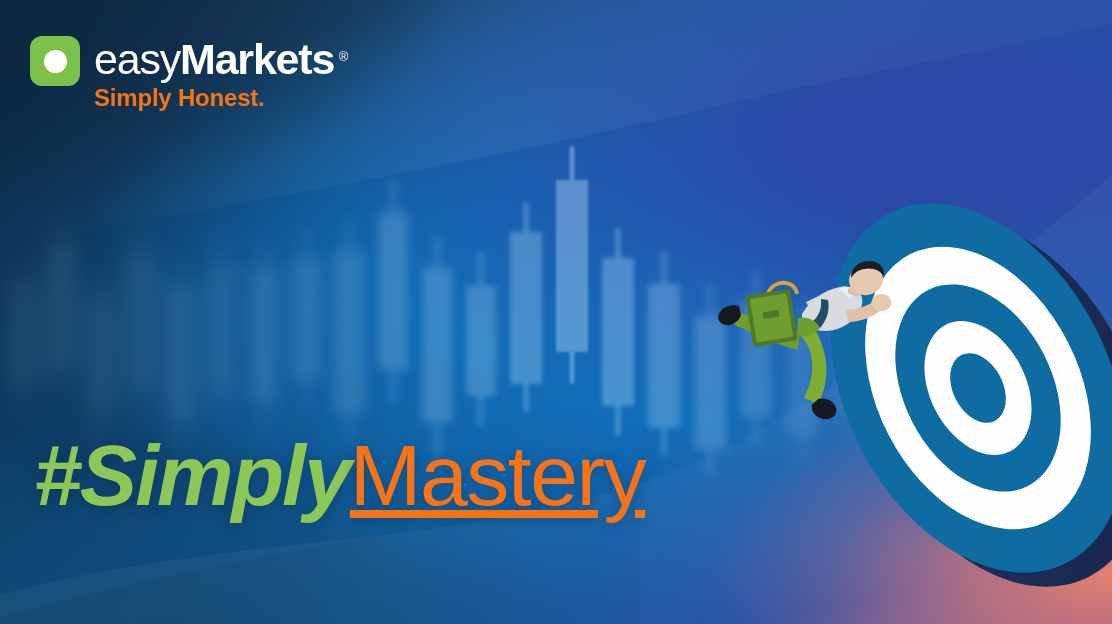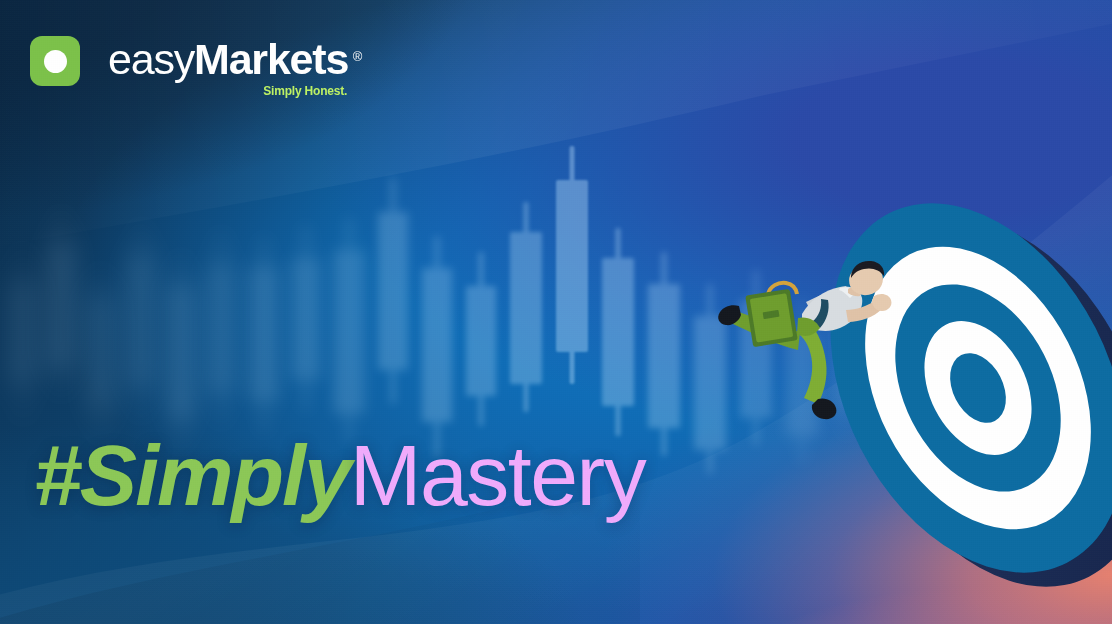--- a/index.html
+++ b/index.html
@@ -58,51 +58,52 @@
     position:absolute; left:30px; top:36px;
     display:flex; align-items:flex-start;
   }
   #logo-mark {
     width:50px; height:50px; border-radius:12px;
     background:#7cc24a;
     display:flex; align-items:center; justify-content:center;
     flex:none;
   }
   #logo-dot { width:23px; height:23px; border-radius:50%; background:#ffffff; }
-  #logo-text { margin-left:28px; position:relative; }
+  #logo-text { margin-left:14px; position:relative; }
   #logo-wordmark {
     font-size:43px; line-height:46px; color:#ffffff;
     letter-spacing:-1.2px; white-space:nowrap;
     font-weight:300;
   }
   #logo-wordmark .bold { font-weight:700; }
   #logo-reg {
     position:absolute; right:-13px; top:-2px;
     font-size:13px; color:#ffffff; font-weight:400;
   }
   #logo-tagline {
-    text-align:right; color:#bef264;
-    font-size:12px; font-weight:700; letter-spacing:-0.2px;
+    text-align:left; color:#f97316;
+    font-size:24px; font-weight:700; letter-spacing:-0.2px;
     margin-top:2px; padding-right:1px;
   }
 
   
   #headline {
     position:absolute; left:34px; top:427px;
     font-size:86px; line-height:96px;
     white-space:nowrap;
     text-shadow:0 2px 14px rgba(0,24,54,0.30);
   }
   #headline .hl-green {
     color:#8cc857; font-weight:700; font-style:italic;
     letter-spacing:-2px;
   }
   #headline .hl-white {
-    color:#f0abfc; font-weight:400; font-style:normal;
+    color:#f97316; font-weight:400; font-style:normal;
     letter-spacing:-1.5px;
+    text-decoration:underline;
   }
 
   
   #target { position:absolute; right:-46px; top:168px; width:330px; height:440px; }
 
   
   #runner { position:absolute; left:706px; top:256px; width:190px; height:165px; }
 
   .noise {
     position:absolute; inset:0;

